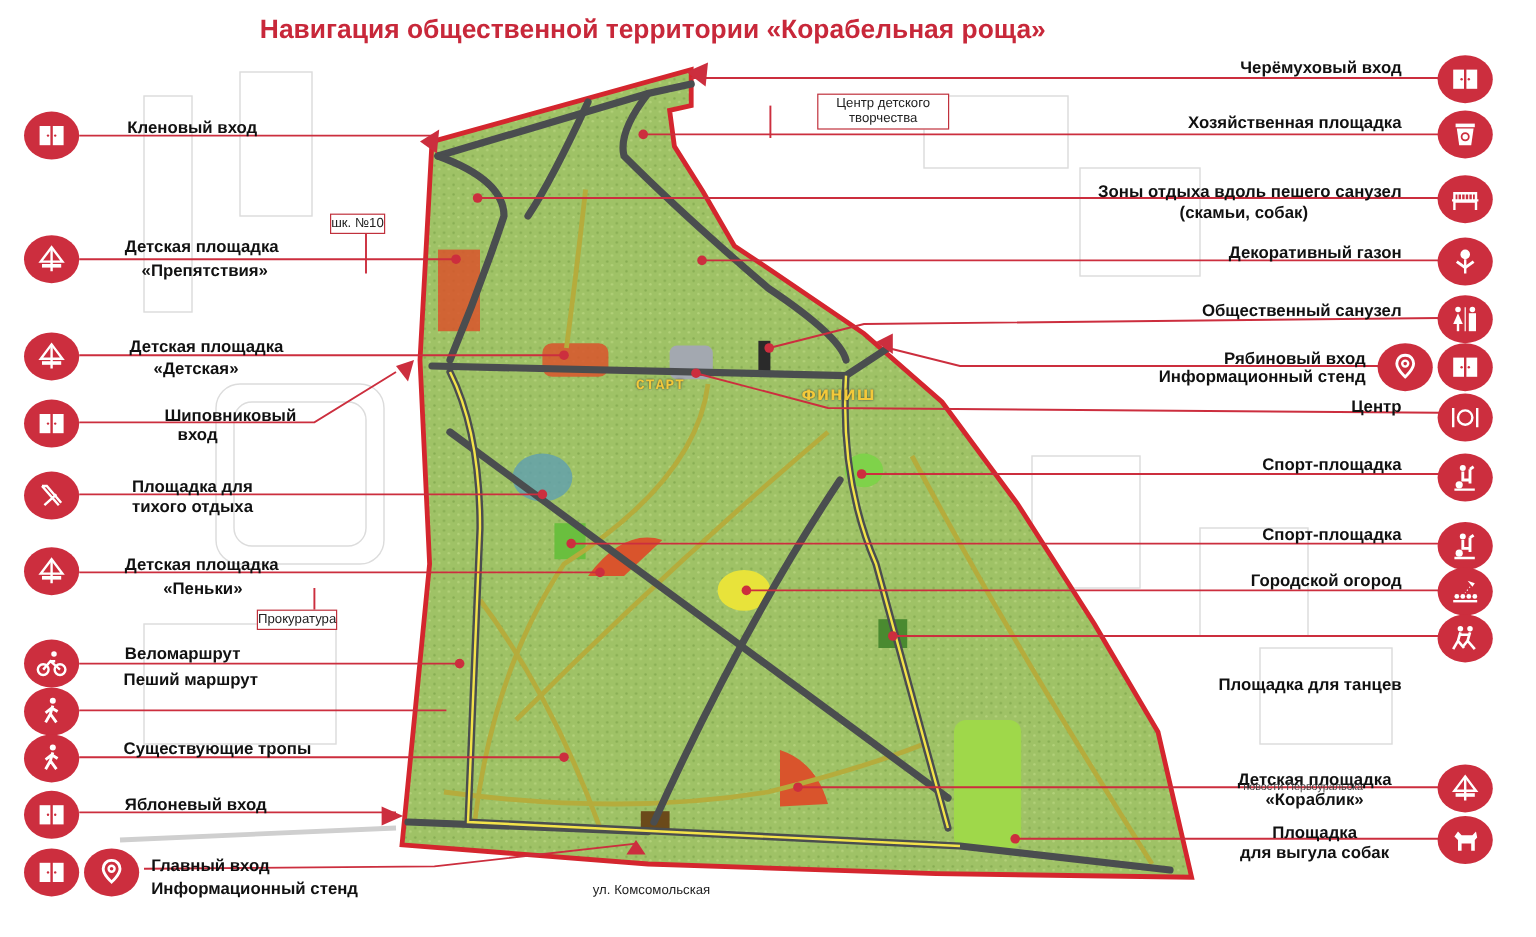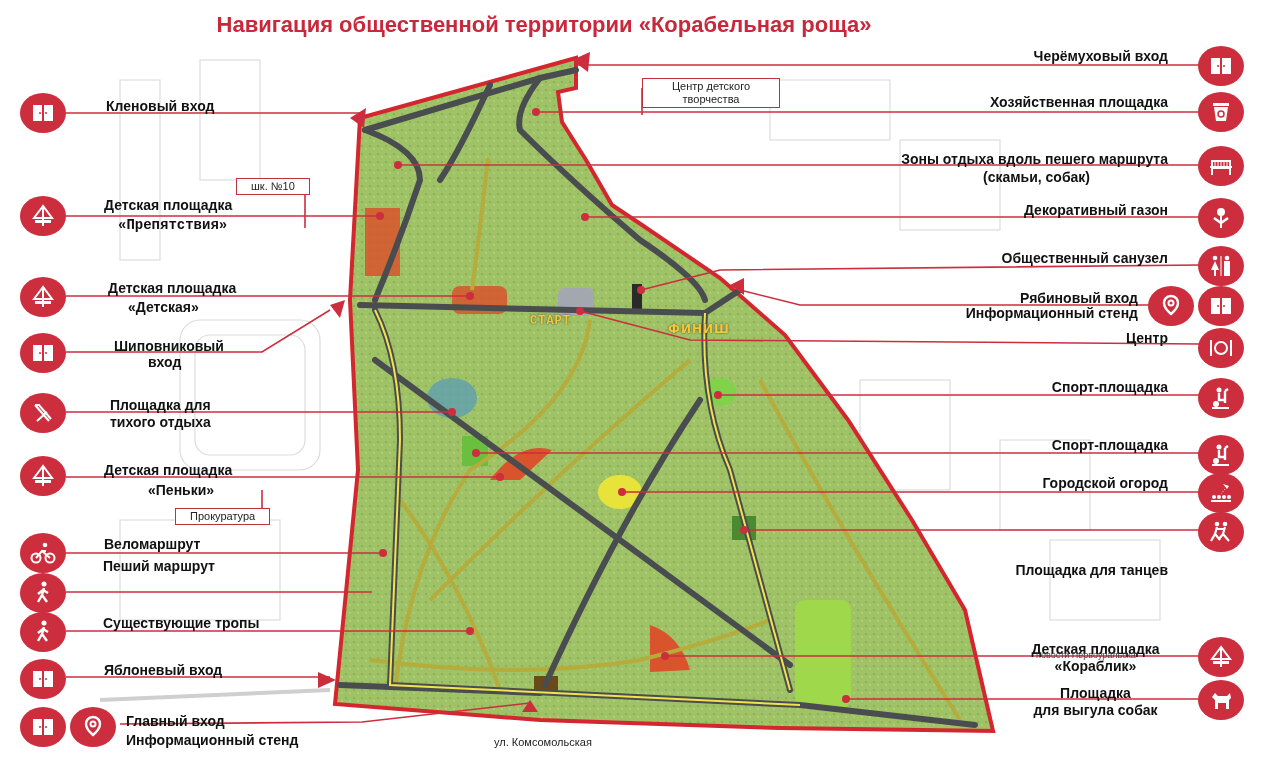--- a/index.html
+++ b/index.html
@@ -4,21 +4,21 @@
 <style>
   html,body{margin:0;padding:0;}
   body{width:1280px;height:781px;position:relative;overflow:hidden;background:#ffffff;font-family:"Liberation Sans",sans-serif;}
   .title{position:absolute;left:0;width:1088px;top:12px;text-align:center;font-size:22px;font-weight:bold;color:#c8283a;}
   svg.map{position:absolute;left:0;top:0;}
   .lbl{position:absolute;font-weight:bold;font-size:14px;color:#111;white-space:nowrap;line-height:18px;}
   .lbl.r{text-align:right;}
   .lbl.c{text-align:center;}
   .icon{position:absolute;width:46px;height:40px;border-radius:50%;background:#cc2e3e;display:flex;align-items:center;justify-content:center;}
   .icon svg{width:28px;height:26px;}
-  .note{position:absolute;font-size:11px;color:#222;background:#fff;border:1.5px solid #c0313c;padding:1px 14px;line-height:13px;text-align:center;}
+  .note{position:absolute;font-size:11px;color:#222;background:#fff;border:1.5px solid #c0313c;padding:1px 0;line-height:13px;text-align:center;margin-left:39px;}
   .street{position:absolute;font-size:11px;color:#222;}
   .mark{position:absolute;font-family:"DejaVu Sans",sans-serif;font-weight:bold;font-size:12px;color:#f3c93a;letter-spacing:1px;text-shadow:0 0 2px #333;}
   .wm{position:absolute;left:1036px;top:650px;}
   .wm .t{font-size:26px;font-weight:bold;color:#3a3a3a;letter-spacing:-1px;}
   .wm .ru{display:inline-block;background:#a01020;color:#fff;border-radius:50%;padding:2px 4px;}
   .wm .s{font-size:9px;color:#444;}
 </style>
 </head>
 <body>
 
@@ -166,60 +166,60 @@
   <div class="lbl" style="left:106px;top:97px;">Кленовый вход</div>
 
   <div class="icon" style="left:20px;top:196px;">
       <svg viewBox="0 0 28 26">
         <path d="M14 3 L5 15 H23 Z" fill="none" stroke="#fff" stroke-width="2"></path>
         <line x1="14" y1="3" x2="14" y2="23" stroke="#fff" stroke-width="2"></line>
         <rect x="6" y="17" width="16" height="3" fill="#fff"></rect>
       </svg>
     </div>
   <div class="lbl" style="left:104px;top:196px;">Детская площадка</div>
-  <div class="lbl" style="left:118px;top:216px;font-family:Liberation Mono, monospace;">«Препятствия»</div>
+  <div class="lbl" style="left:118px;top:216px;">«Препятствия»</div>
 
   <div class="icon" style="left:20px;top:277px;">
       <svg viewBox="0 0 28 26">
         <path d="M14 3 L5 15 H23 Z" fill="none" stroke="#fff" stroke-width="2"></path>
         <line x1="14" y1="3" x2="14" y2="23" stroke="#fff" stroke-width="2"></line>
         <rect x="6" y="17" width="16" height="3" fill="#fff"></rect>
       </svg>
     </div>
   <div class="lbl" style="left:108px;top:279px;">Детская площадка</div>
   <div class="lbl" style="left:128px;top:298px;">«Детская»</div>
 
   <div class="icon" style="left:20px;top:333px;">
       <svg viewBox="0 0 28 26">
         <rect x="4" y="5" width="9" height="16" fill="#fff"></rect>
         <rect x="15" y="5" width="9" height="16" fill="#fff"></rect>
         <circle cx="11" cy="13" r="1" fill="#cc2e3e"></circle>
         <circle cx="17" cy="13" r="1" fill="#cc2e3e"></circle>
       </svg>
     </div>
-  <div class="lbl" style="left:90px;top:337px;padding-left:24px;">Шиповниковый</div>
+  <div class="lbl" style="left:113px;top:337px;padding-left:24px;">Шиповниковый</div>
   <div class="lbl" style="left:148px;top:353px;">вход</div>
 
   <div class="icon" style="left:20px;top:393px;">
       <svg viewBox="0 0 28 26">
         <path d="M6 5 L20 21 M6 5 H10 L22 19 M8 21 L18 12" stroke="#fff" stroke-width="2" fill="none"></path>
       </svg>
     </div>
   <div class="lbl" style="left:110px;top:396px;">Площадка для</div>
   <div class="lbl" style="left:110px;top:413px;">тихого отдыха</div>
 
   <div class="icon" style="left:20px;top:456px;">
       <svg viewBox="0 0 28 26">
         <path d="M14 3 L5 15 H23 Z" fill="none" stroke="#fff" stroke-width="2"></path>
         <line x1="14" y1="3" x2="14" y2="23" stroke="#fff" stroke-width="2"></line>
         <rect x="6" y="17" width="16" height="3" fill="#fff"></rect>
       </svg>
     </div>
   <div class="lbl" style="left:104px;top:461px;">Детская площадка</div>
-  <div class="lbl" style="left:148px;top:481px;">«Пеньки»</div>
+  <div class="lbl" style="left:136px;top:481px;">«Пеньки»</div>
 
   <div class="icon" style="left:20px;top:533px;">
       <svg viewBox="0 0 28 26">
         <circle cx="7" cy="18" r="4.5" stroke="#fff" stroke-width="2" fill="none"></circle>
         <circle cx="21" cy="18" r="4.5" stroke="#fff" stroke-width="2" fill="none"></circle>
         <path d="M7 18 L13 11 L21 18 M13 11 L17 11" stroke="#fff" stroke-width="2" fill="none"></path>
         <circle cx="16" cy="5" r="2.3" fill="#fff"></circle>
       </svg>
     </div>
   <div class="lbl" style="left:104px;top:535px;">Веломаршрут</div>
@@ -281,21 +281,21 @@
 
   <div class="lbl r" style="right:112px;top:93px;">Хозяйственная площадка</div>
   <div class="icon" style="left:1198px;top:92px;">
       <svg viewBox="0 0 28 26">
         <rect x="6" y="4" width="16" height="3" fill="#fff"></rect>
         <path d="M7 8 H21 L19 22 H9 Z" fill="#fff"></path>
         <circle cx="14" cy="15" r="3" fill="none" stroke="#cc2e3e" stroke-width="1.5"></circle>
       </svg>
     </div>
 
-  <div class="lbl r" style="right:112px;top:150px;">Зоны отдыха вдоль пешего маршрута</div>
+  <div class="lbl r" style="right:112px;top:150px;">Зоны отдыха вдоль пешего санузел</div>
   <div class="lbl r" style="right:190px;top:168px;">(скамьи, собак)</div>
   <div class="icon" style="left:1198px;top:146px;">
       <svg viewBox="0 0 28 26">
         <path d="M5 8 H23 V15 H5 Z M5 15 V22 M23 15 V22 M3 14 H25" fill="none" stroke="#fff" stroke-width="2"></path>
         <path d="M8 8 V14 M11 8 V14 M14 8 V14 M17 8 V14 M20 8 V14" stroke="#fff" stroke-width="1"></path>
       </svg>
     </div>
 
   <div class="lbl r" style="right:112px;top:201px;">Декоративный газон</div>
   <div class="icon" style="left:1198px;top:198px;">

